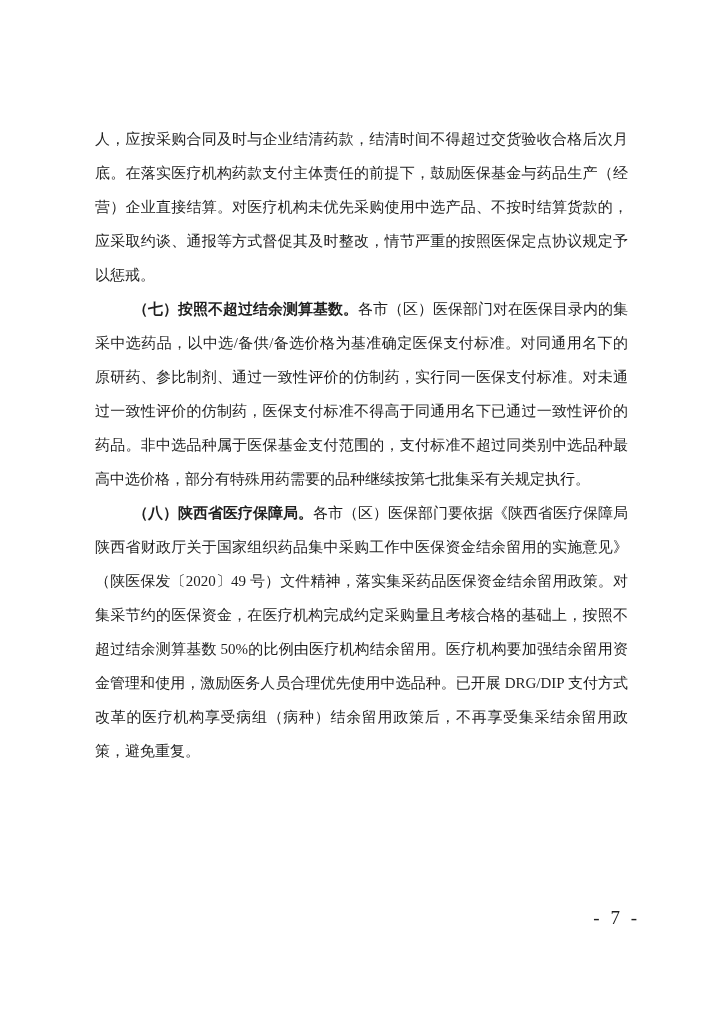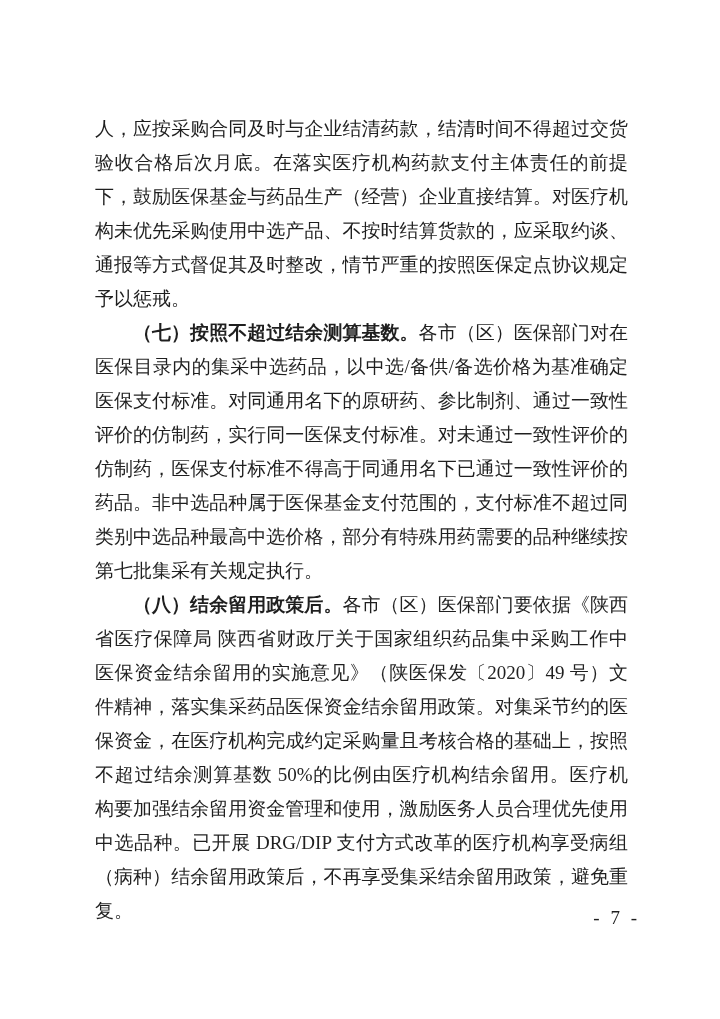--- a/index.html
+++ b/index.html
@@ -13,23 +13,23 @@
     height: 1019px;
     margin: 0 auto;
     background: #ffffff;
     overflow: hidden;
     font-family: "Liberation Serif", "DejaVu Serif", serif;
     color: #1f1f1f;
   }
   .text-block {
     position: absolute;
     left: 95px;
-    top: 112px;
+    top: 122px;
     width: 533px;
-    font-size: 19px;
+    font-size: 15px;
     line-height: 34px;
     text-align: justify;
     text-justify: inter-ideograph;
   }
   .para {
     margin: 0;
   }
   .para.indent {
     text-indent: 38px;
   }
@@ -46,16 +46,16 @@
     color: #1f1f1f;
   }
 </style>
 </head>
 <body>
 
 <div class="page">
   <div class="text-block">
       <p class="para"><span class="run">人，应按采购合同及时与企业结清药款，结清时间不得超过交货验收合格后次月底。在落实医疗机构药款支付主体责任的前提下，鼓励医保基金与药品生产（经营）企业直接结算。对医疗机构未优先采购使用中选产品、不按时结算货款的，应采取约谈、通报等方式督促其及时整改，情节严重的按照医保定点协议规定予以惩戒。</span></p>
       <p class="para indent"><span class="run-bold">（七）按照不超过结余测算基数。</span><span class="run">各市（区）医保部门对在医保目录内的集采中选药品，以中选/备供/备选价格为基准确定医保支付标准。对同通用名下的原研药、参比制剂、通过一致性评价的仿制药，实行同一医保支付标准。对未通过一致性评价的仿制药，医保支付标准不得高于同通用名下已通过一致性评价的药品。非中选品种属于医保基金支付范围的，支付标准不超过同类别中选品种最高中选价格，部分有特殊用药需要的品种继续按第七批集采有关规定执行。</span></p>
-      <p class="para indent"><span class="run-bold">（八）结余留用政策后。</span><span class="run">各市（区）医保部门要依据《陕西省医疗保障局 陕西省财政厅关于国家组织药品集中采购工作中医保资金结余留用的实施意见》（陕医保发〔2020〕49 号）文件精神，落实集采药品医保资金结余留用政策。对集采节约的医保资金，在医疗机构完成约定采购量且考核合格的基础上，按照不超过结余测算基数 50%的比例由医疗机构结余留用。医疗机构要加强结余留用资金管理和使用，激励医务人员合理优先使用中选品种。已开展 DRG/DIP 支付方式改革的医疗机构享受病组（病种）结余留用政策后，不再享受集采结余留用政策，避免重复。</span></p>
+      <p class="para indent"><span class="run-bold">（八）陕西省医疗保障局。</span><span class="run">各市（区）医保部门要依据《陕西省医疗保障局 陕西省财政厅关于国家组织药品集中采购工作中医保资金结余留用的实施意见》（陕医保发〔2020〕49 号）文件精神，落实集采药品医保资金结余留用政策。对集采节约的医保资金，在医疗机构完成约定采购量且考核合格的基础上，按照不超过结余测算基数 50%的比例由医疗机构结余留用。医疗机构要加强结余留用资金管理和使用，激励医务人员合理优先使用中选品种。已开展 DRG/DIP 支付方式改革的医疗机构享受病组（病种）结余留用政策后，不再享受集采结余留用政策，避免重复。</span></p>
     </div>
   <div class="footer-pagenum">- 7 -</div>
 </div>
 
 </body></html>

